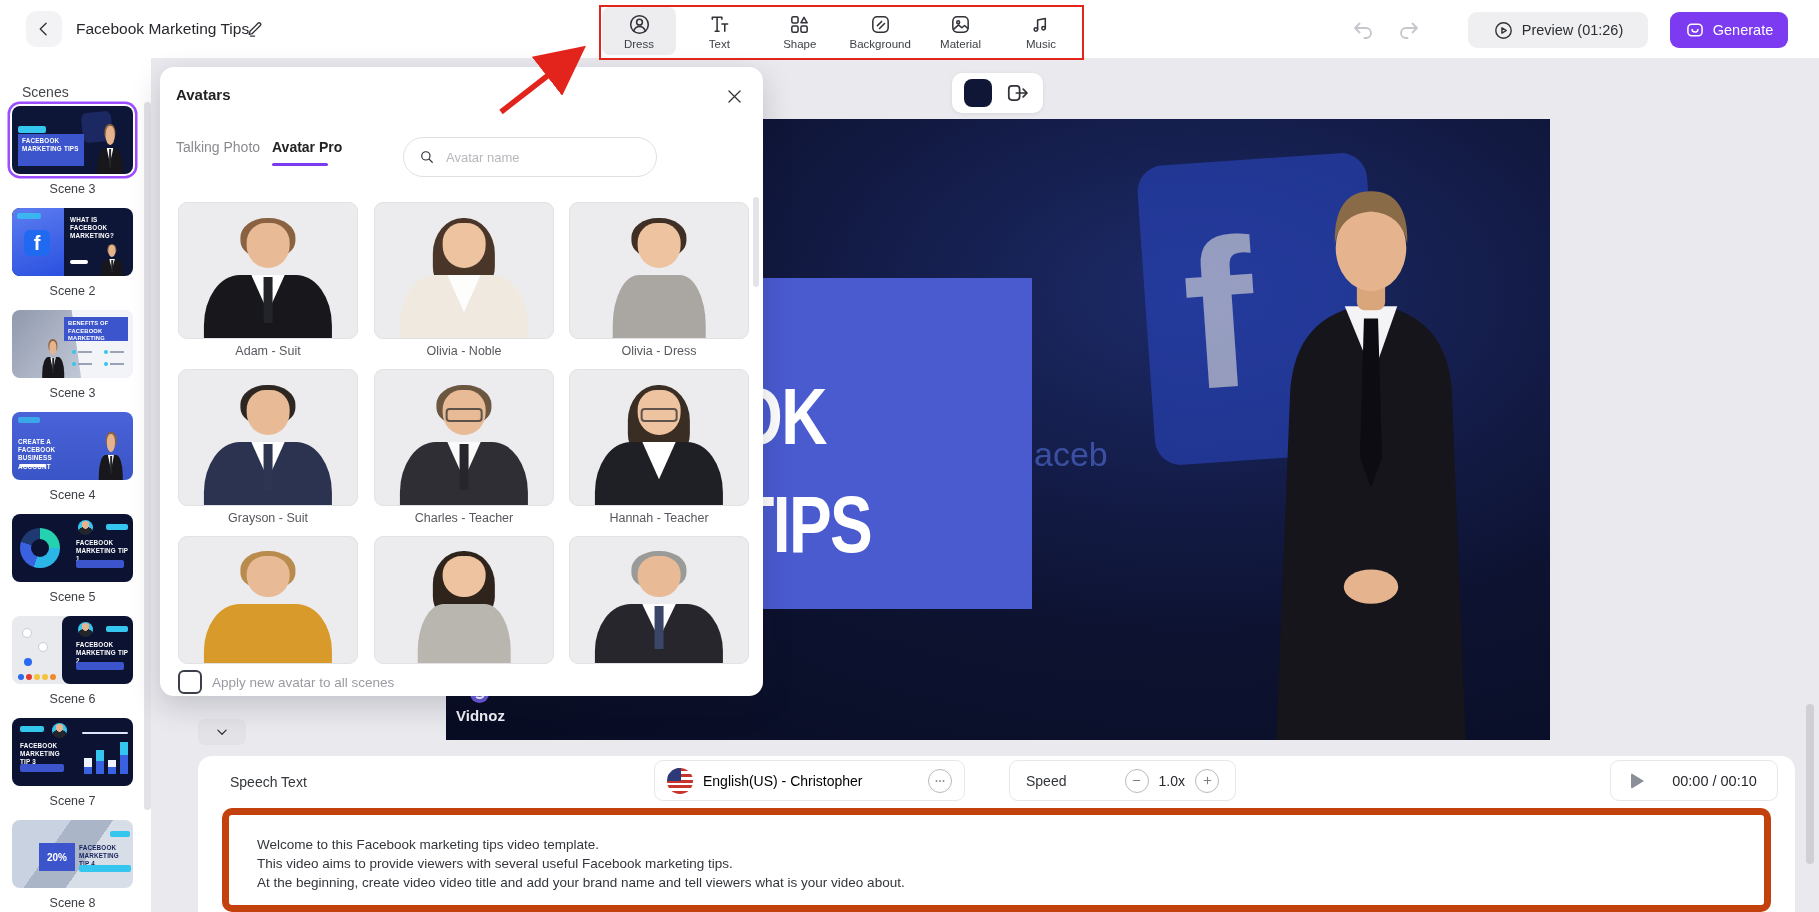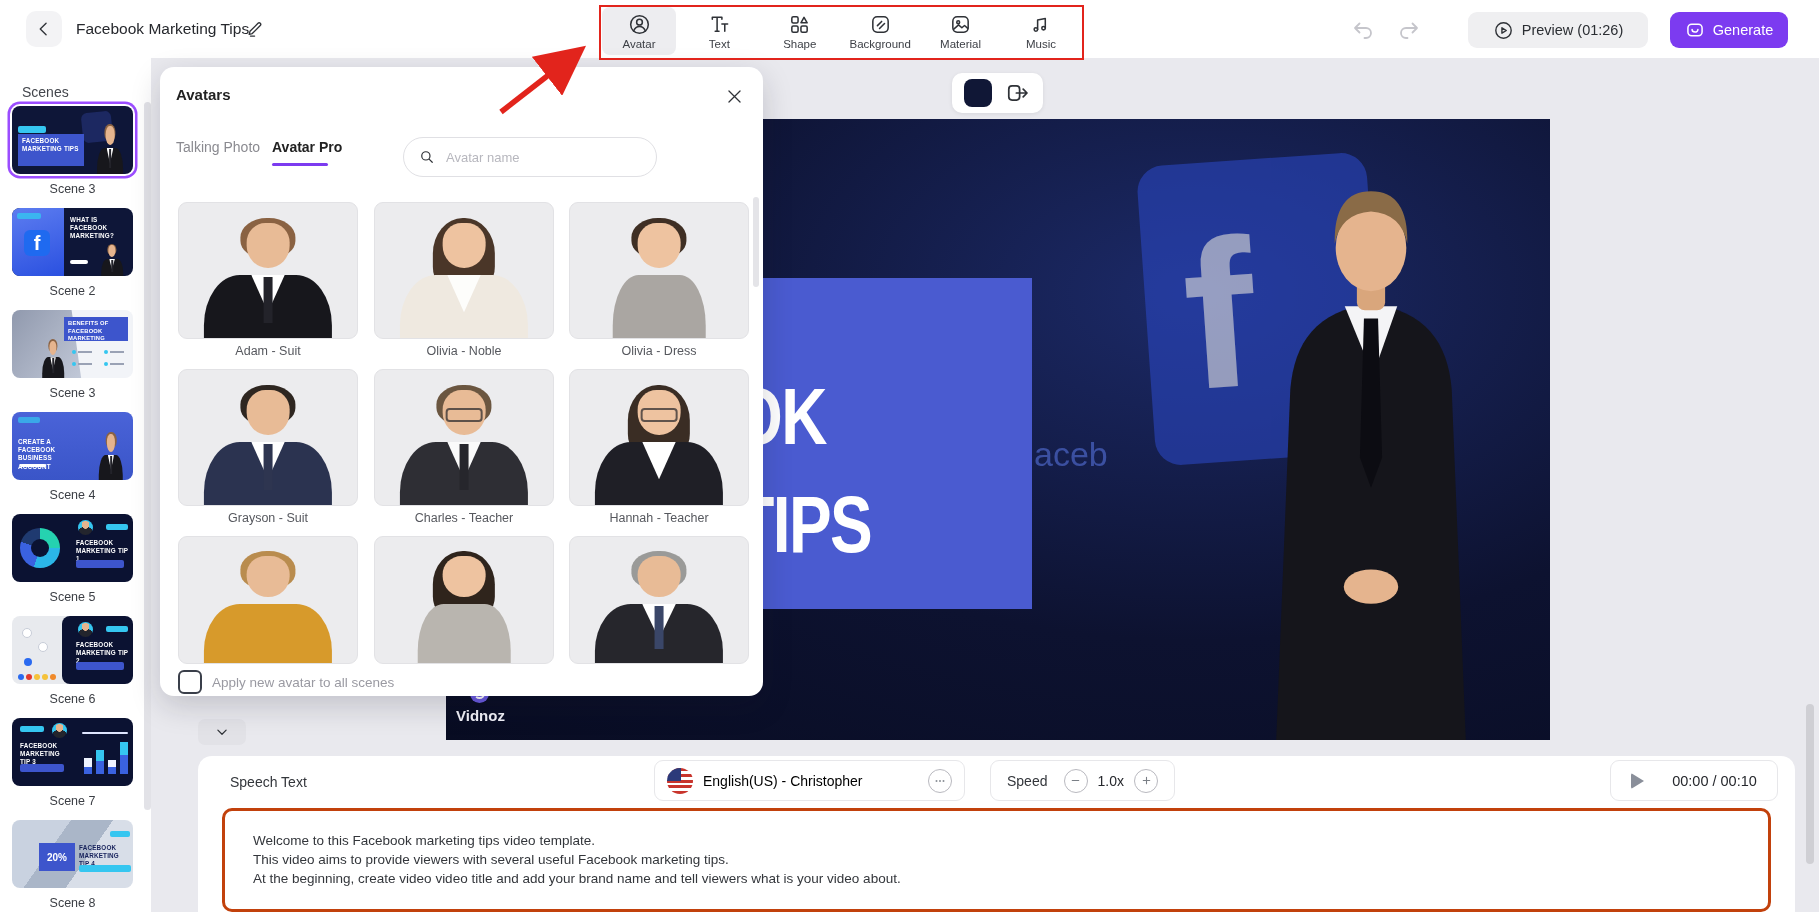--- a/index.html
+++ b/index.html
@@ -94,28 +94,28 @@
 
   
   #speech-panel{position:absolute;left:198px;top:756px;width:1597px;height:156px;background:#fff;border-radius:14px 14px 0 0;z-index:20}
   .ctl-box{position:absolute;top:4px;height:41px;background:#fff;border:1px solid #e7e7ea;border-radius:9px;display:flex;align-items:center;box-sizing:border-box}
   #speech-label{position:absolute;left:32px;top:18px;font-size:14px;color:#33363b}
   #voice-box{left:456px;width:311px;padding:0 12px;gap:10px;cursor:pointer}
   .flag{width:26px;height:26px;border-radius:50%;background:repeating-linear-gradient(180deg,#c8342c 0 2.9px,#fff 2.9px 5.8px);position:relative;overflow:hidden;flex:0 0 auto}
   .flag::after{content:"";position:absolute;left:0;top:0;width:55%;height:50%;background:#2c3a7a}
   #voice-name{font-size:14px;color:#000000;flex:1}
   .circle-btn{width:24px;height:24px;border:1.5px solid #b9b9bf;border-radius:50%;display:flex;align-items:center;justify-content:center;cursor:pointer;box-sizing:border-box}
-  #speed-box{left:792px;width:185px;padding:16px 16px}
+  #speed-box{left:811px;width:227px;padding:16px 16px}
   #speed-label{font-size:14px;color:#33363b}
   #speed-controls{display:flex;align-items:center;gap:10px;margin-left:auto}
   #speed-value{font-size:14px;color:#26282d}
   #time-box{left:1412px;width:168px;justify-content:center;gap:28px;cursor:pointer}
   #play-tri{width:0;height:0;border-left:13px solid #8a8f9a;border-top:8px solid transparent;border-bottom:8px solid transparent;border-radius:2px}
   #time-text{font-size:14.5px;color:#26282d}
-  #speech-textarea{position:absolute;left:24px;top:52px;width:1549px;height:104px;border:3px solid #c2410c;border-radius:10px;box-sizing:border-box;padding:20px 28px;cursor:text}
+  #speech-textarea{position:absolute;left:24px;top:52px;width:1549px;height:104px;border:7px solid #c2410c;border-radius:10px;box-sizing:border-box;padding:20px 28px;cursor:text}
   .speech-line{font-size:13.5px;color:#33363b;line-height:19px}
 </style>
 </head>
 <body>
 
 <div id="topbar">
   <div id="backbtn" class="abs iconbtn">
     <svg width="20" height="20" viewBox="0 0 24 24">
         <path class="ghost" stroke-width="2.2" d="M14.5 5 L7.5 12 L14.5 19"></path>
       </svg>
@@ -128,21 +128,21 @@
       </svg>
   </div>
 
   <div class="tb-items">
     <div class="tb-item active">
       <svg width="23" height="23" viewBox="0 0 24 24">
           <circle class="ghost" cx="12" cy="12" r="9.2"></circle>
           <circle class="ghost" cx="12" cy="9.6" r="3"></circle>
           <path class="ghost" d="M5.9 18.7 C7.1 15.6 9.3 14 12 14 C14.7 14 16.9 15.6 18.1 18.7"></path>
         </svg>
-      <span class="lbl">Avatar</span>
+      <span class="lbl">Dress</span>
     </div>
     <div class="tb-item">
       <svg width="23" height="23" viewBox="0 0 24 24">
           <path class="ghost" d="M4.5 6.5 V4.5 H14.5 V6.5 M9.5 4.5 V19 M7.5 19 H11.5"></path>
           <path class="ghost" d="M14.5 11.5 H20.5 M17.5 11.5 V19"></path>
         </svg>
       <span class="lbl">Text</span>
     </div>
     <div class="tb-item">
       <svg width="23" height="23" viewBox="0 0 24 24">

